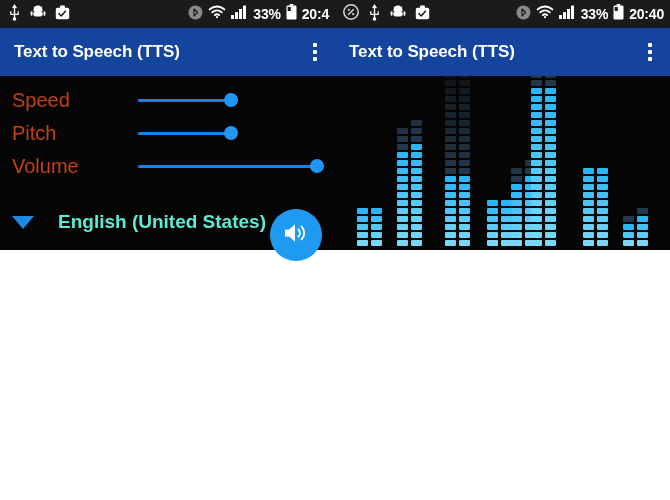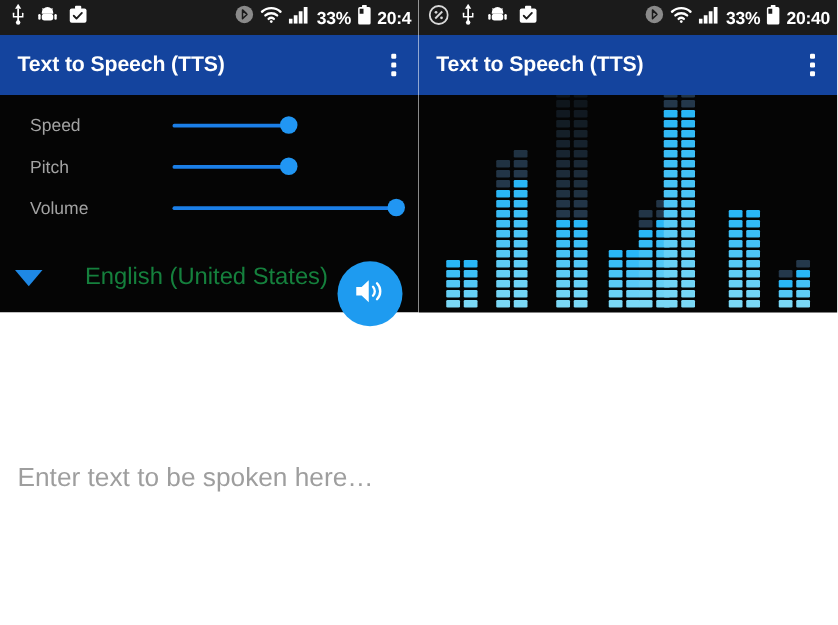--- a/index.html
+++ b/index.html
@@ -37,36 +37,36 @@
   .overflow { margin-left:auto; display:flex; flex-direction:column; gap:3px; padding:6px 6px; cursor:pointer; }
   .overflow i { display:block; width:4px; height:4px; background:#ffffff; border-radius:1px; }
 
   
   .darkpanel {
     position:relative; width:100%; height:174px;
     background:#050505; overflow:hidden;
   }
 
   .slider-row { position:absolute; left:0; width:100%; height:32px; display:flex; align-items:center; }
-  .slider-label { position:absolute; left:24px; color:#a3a3a3; font-size:14px; }
+  .slider-label { position:absolute; left:12px; color:#c2410c; font-size:20px; }
   .track {
     position:absolute; height:3px; background:#1b7fe8; border-radius:2px;
   }
   .thumb {
     position:absolute; width:14px; height:14px; border-radius:50%;
     background:#2196f3;
   }
 
   .lang-row { position:absolute; left:0; bottom:8px; width:100%; height:40px; display:flex; align-items:center; cursor:pointer; }
   .caret {
     margin-left:12px; width:0; height:0;
     border-left:11px solid transparent; border-right:11px solid transparent;
     border-top:13px solid #1e88e5;
   }
-  .lang-text { margin-left:34px; color:#15803d; font-size:19px; }
+  .lang-text { margin-left:24px; color:#5eead4; font-size:19px;font-weight:bold; }
 
   
   .eq { position:absolute; left:0; top:0; width:100%; height:174px; }
   .eq-group { position:absolute; bottom:4px; display:flex; gap:3px; }
   .eq-col { display:flex; flex-direction:column-reverse; gap:2px; width:11px; }
   .eq-seg { width:100%; height:6px; border-radius:1px; }
 
   
   .fab {
     position:absolute; width:52px; height:52px; border-radius:50%;
@@ -204,23 +204,20 @@
         <span class="track" style="left:138px; width:92px;"></span>
         <span class="thumb" style="left:224px;"></span>
       </div>
 
       <div class="lang-row">
         <span class="caret"></span>
         <span class="lang-text">English (United States)</span>
       </div>
     </div>
 
-    <div class="textarea-wrap">
-      <span class="placeholder">Enter text to be spoken here…</span>
-    </div>
 
     <div class="fab speak">
       <span>
         <svg width="26" height="22" viewBox="0 0 26 22">
             <g fill="#fff">
           <path d="M2 7.6 h4.3 L12 2.2 v17.6 L6.3 14.4 H2 z"></path>
         </g>
             <g fill="none" stroke="#fff" stroke-width="1.9" stroke-linecap="round">
           <path d="M15.4 7.4 A5.2 5.2 0 0 1 15.4 14.6"></path>
           <path d="M18.6 4.6 A9.2 9.2 0 0 1 18.6 17.4"></path>

